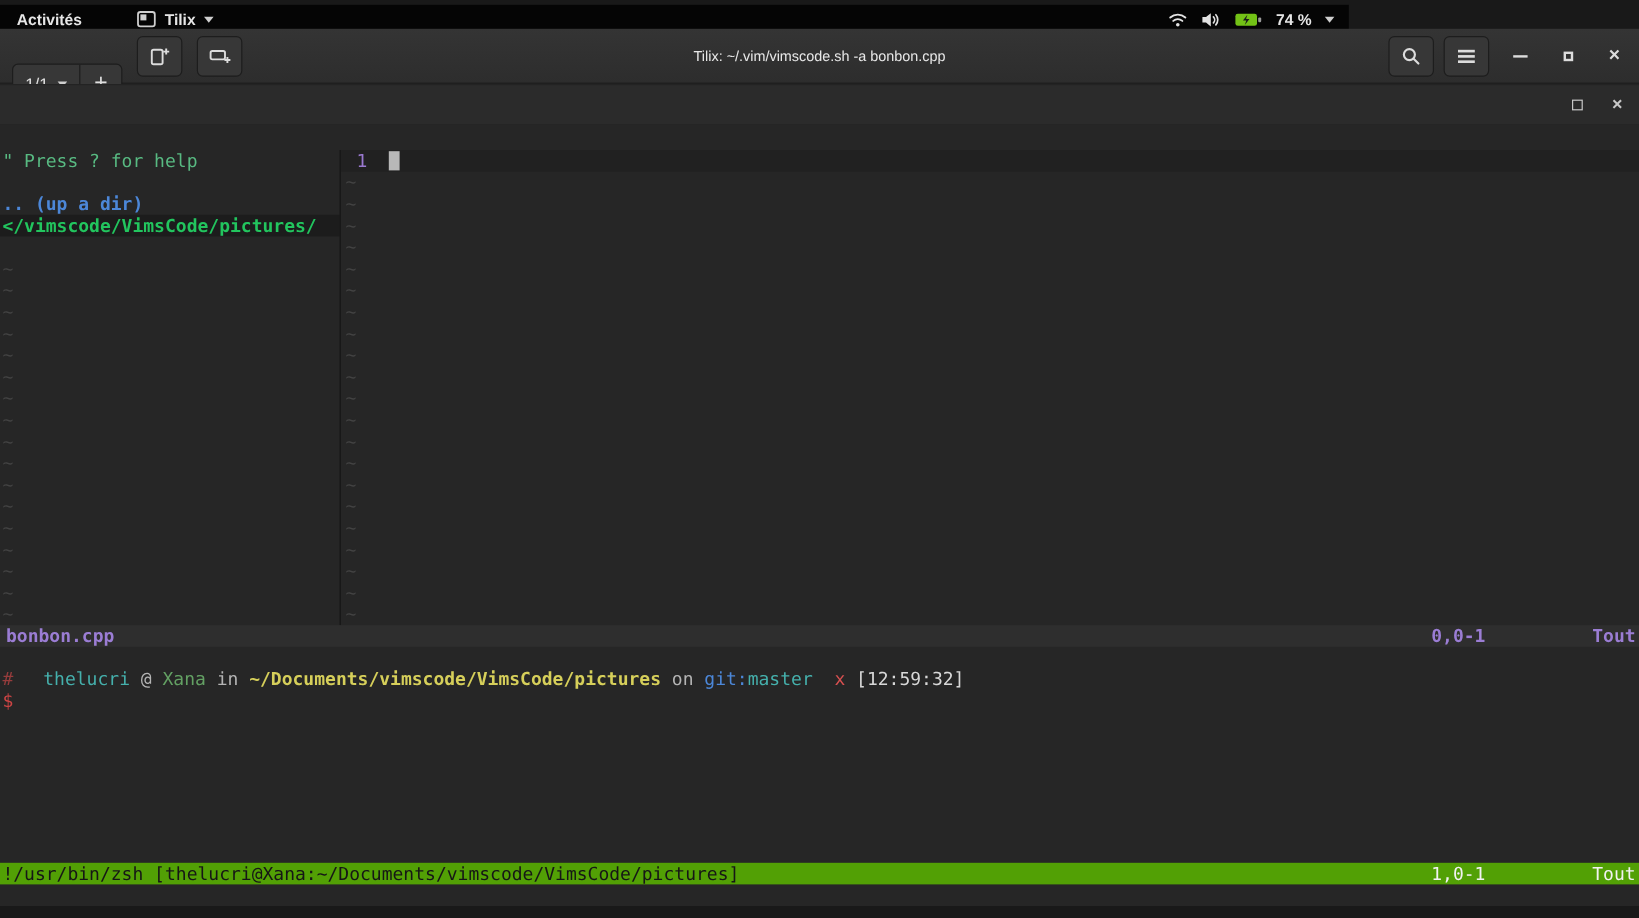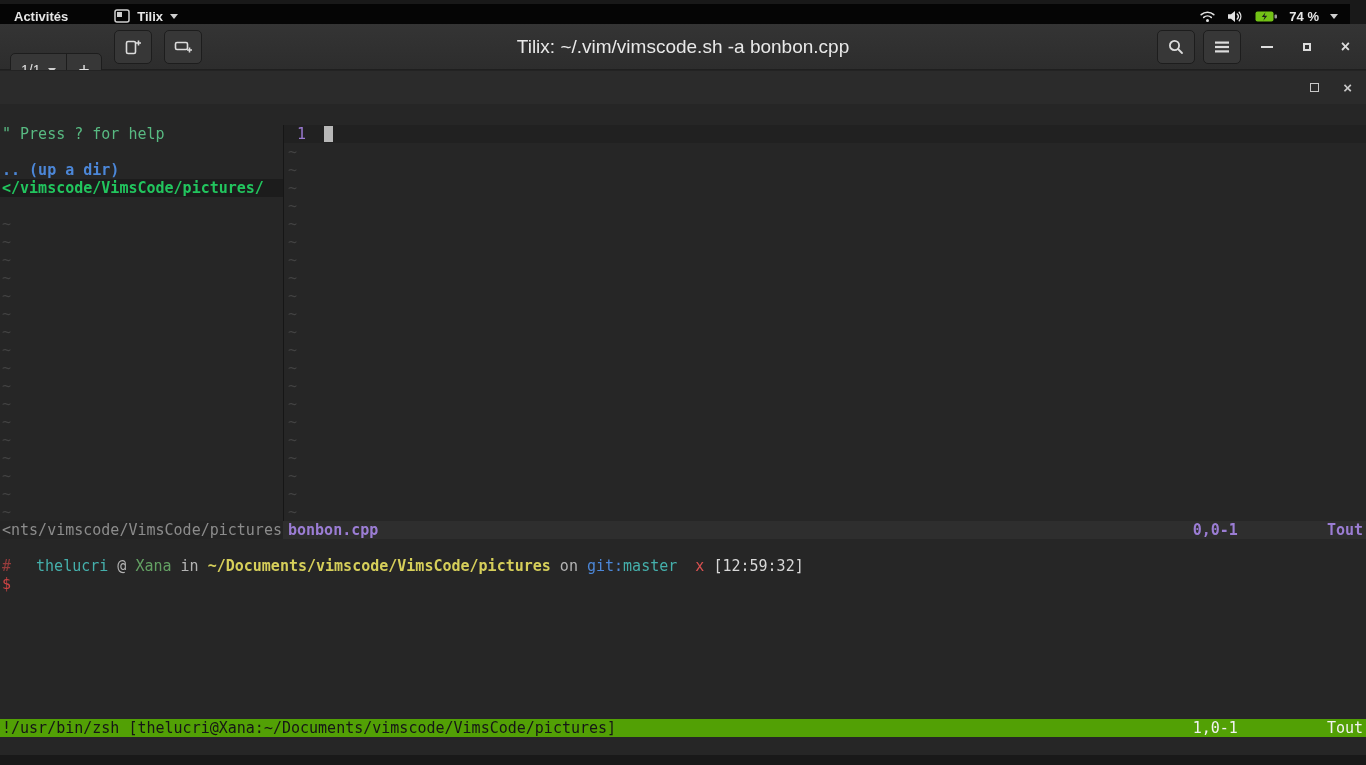--- a/index.html
+++ b/index.html
@@ -1,20 +1,20 @@
 <!DOCTYPE html>
 <html><head>
 <meta charset="utf-8">
 <style>
   * { margin:0; padding:0; box-sizing:border-box; }
   html,body { width:1366px; height:765px; overflow:hidden; background:#191919;
               font-family:"Liberation Sans", sans-serif; }
 
   
-  .topbar { position:absolute; left:0; top:4px; width:1350px; height:24px; background:#050505;
+  .topbar { position:absolute; left:0; top:4px; width:1124px; height:24px; background:#050505;
             color:#e6e6e6; font-size:13px; font-weight:600; display:flex; align-items:center; }
   .tb-left { display:flex; align-items:center; gap:46px; padding-left:14px; }
   .tb-item { display:flex; align-items:center; gap:7px; cursor:default; }
   .tb-center { position:absolute; left:0; right:0; display:flex; justify-content:center;
                align-items:center; gap:9px; pointer-events:none; }
   .tb-right { margin-left:auto; display:flex; align-items:center; gap:11px; padding-right:12px; }
   .tri { width:0; height:0; border-left:4px solid transparent; border-right:4px solid transparent;
          border-top:5px solid #cfcfcf; display:inline-block; }
   .wx { display:flex; align-items:center; gap:6px; margin-left:14px; }
 
@@ -24,21 +24,21 @@
                display:flex; align-items:center; color:#e0e0e0; }
   .hb-left { display:flex; align-items:center; gap:12px; padding-left:10px; }
   .btn { background:#373737; border:1px solid #1d1d1d; border-radius:5px; height:34px;
          display:flex; align-items:center; justify-content:center; color:#e0e0e0; }
   .btn-group { display:flex; align-items:stretch; padding:0; overflow:hidden;margin-top:47px; }
   .bg-left { display:flex; align-items:center; gap:8px; padding:0 10px; font-size:14px; }
   .bg-right { display:flex; align-items:center; padding:0 11px; border-left:1px solid #1d1d1d;
               font-size:19px; font-weight:400; }
   .icon-btn { width:38px; }
   .hb-title { position:absolute; left:0; right:0; top:0; height:46px; display:flex;
-              align-items:center; justify-content:center; font-size:19px; color:#e8e8e8;
+              align-items:center; justify-content:center; font-size:12px; color:#e8e8e8;
               pointer-events:none; }
   .hb-right { margin-left:auto; display:flex; align-items:center; padding-right:16px; }
   .winctl { display:flex; align-items:center; gap:30px; margin-left:20px; }
   .min-glyph { width:12px; height:2px; background:#dcdcdc; display:inline-block; }
   .max-glyph { width:8px; height:8px; border:2px solid #dcdcdc; display:inline-block; }
   .x-glyph { font-size:16px; color:#dcdcdc; line-height:1; font-weight:700; }
 
   
   .tabbar { position:absolute; left:0; top:70px; width:1366px; height:34px; background:#2b2b2b;
             border-top:1px solid #232323; display:flex; align-items:center; color:#d8d8d8; }
@@ -235,21 +235,20 @@
       <div class="tilde" style="left: 288px; top: 291px;">~</div>
       <div class="tilde" style="left: 288px; top: 309px;">~</div>
       <div class="tilde" style="left: 288px; top: 327px;">~</div>
       <div class="tilde" style="left: 288px; top: 345px;">~</div>
       <div class="tilde" style="left: 288px; top: 363px;">~</div>
       <div class="tilde" style="left: 288px; top: 381px;">~</div>
       <div class="tilde" style="left: 288px; top: 399px;">~</div>
     </div>
 
   <div class="trow statusline">
-    <span class="st-left">&lt;nts/vimscode/VimsCode/pictures</span>
     <span class="st-right">
       <span class="st-file">bonbon.cpp</span>
       <span class="st-pos">0,0-1</span>
       <span class="st-scroll">Tout</span>
     </span>
   </div>
 
   <div class="abs" style="top:453px; left:2px;"><span class="p-hash">#</span><span> </span><span class="p-user">thelucri</span><span> </span><span class="p-dim">@</span><span> </span><span class="p-host">Xana</span><span> </span><span class="p-dim">in</span><span> </span><span class="p-path">~/Documents/vimscode/VimsCode/pictures</span><span> </span><span class="p-dim">on</span><span> </span><span class="p-git">git:</span><span class="p-branch">master</span><span>  </span><span class="p-dirty">x</span><span> </span><span class="p-time">[12:59:32]</span></div>
   <div class="abs p-dollar" style="top:471px; left:2px;">$</div>
 

